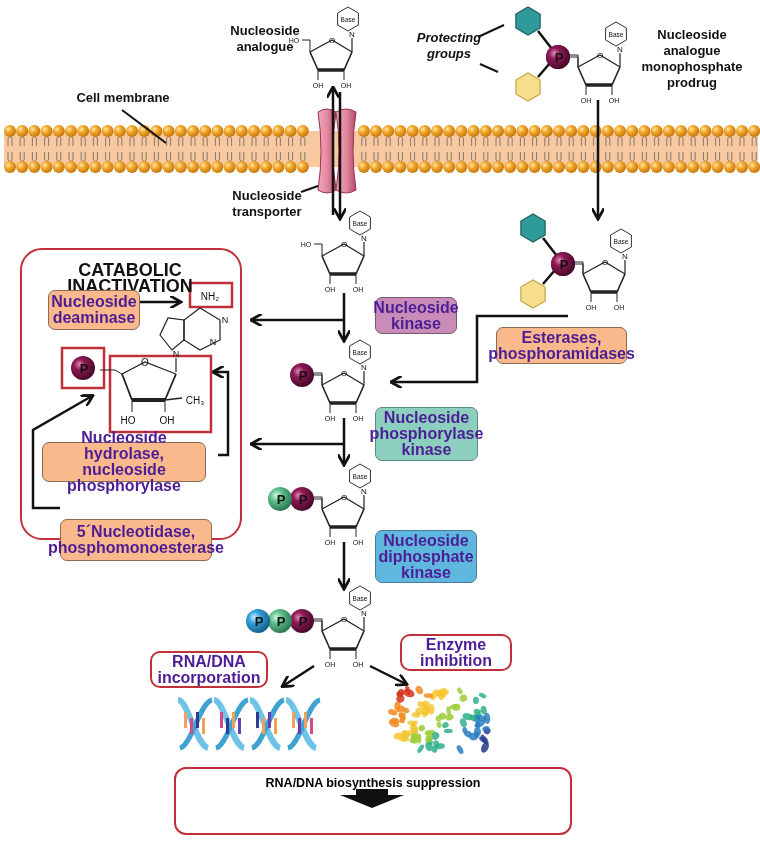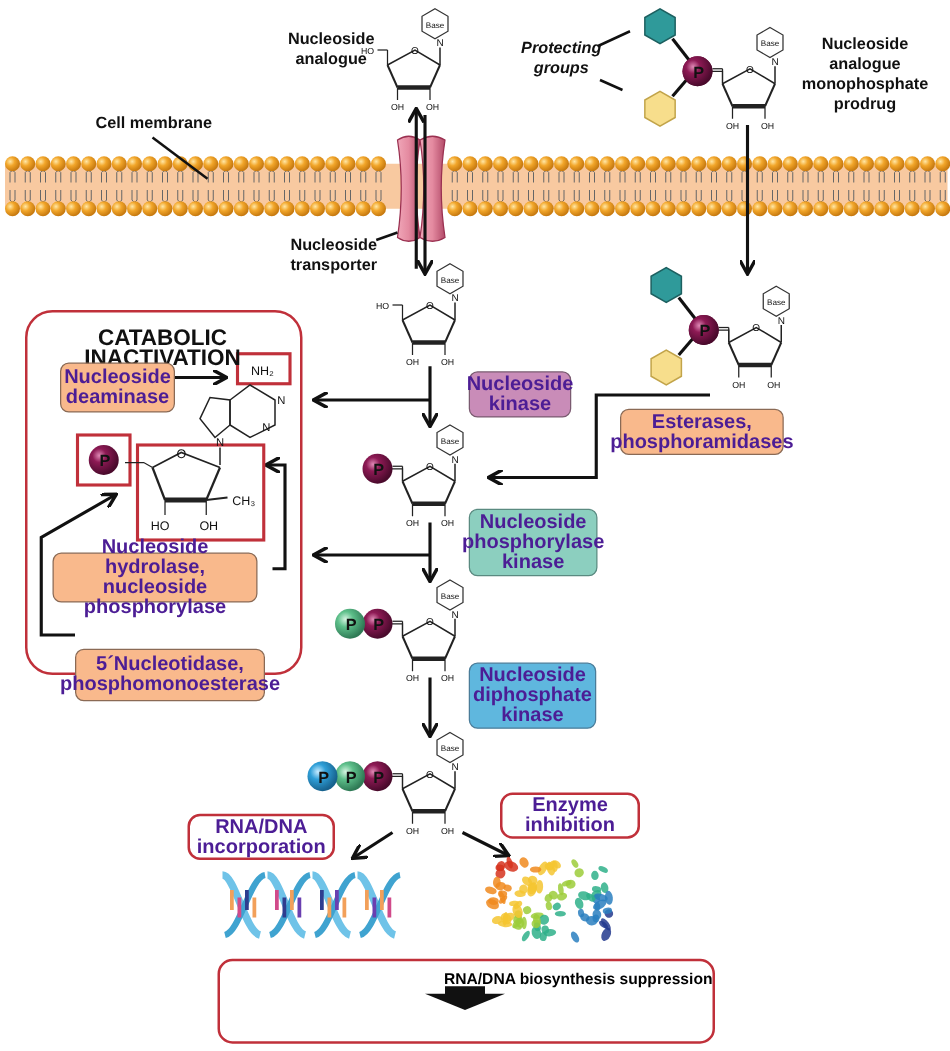--- a/index.html
+++ b/index.html
@@ -11,21 +11,21 @@
          text-align: center; font-weight: bold; font-size: 16px; line-height: 16px; color: #4c1d95;
          border-radius: 7px; box-sizing: border-box; }
   .enz-orange { background: #f9b98c; border: 1px solid #8a6a55; }
   .enz-pink { background: #c98cb8; border: 1px solid #7a5a70; }
   .enz-teal { background: #8ccfbf; border: 1px solid #5a8a80; }
   .enz-blue { background: #5fb7de; border: 1px solid #4a7c99; }
   .red-box { border: 2.5px solid #c0303a; background: #fff; border-radius: 10px; }
   .cat-frame { position: absolute; left: 20px; top: 248px; width: 222px; height: 292px;
                border: 2.5px solid #c0303a; border-radius: 22px; box-sizing: border-box; }
   .outcome { position: absolute; left: 174px; top: 767px; width: 398px; height: 68px;
-             border: 2.5px solid #c0303a; border-radius: 12px; box-sizing: border-box; text-align: right; }
+             border: 2.5px solid #c0303a; border-radius: 12px; box-sizing: border-box; text-align: center; }
   .outcome .t1 { font-weight: bold; font-size: 12.5px; margin-top: 7px; }
   .outcome .t2 { font-size: 18px; margin-top: 26px; color: #111; }
   svg text { font-family: "Liberation Sans", "DejaVu Sans", sans-serif; }
 </style>
 </head>
 <body>
 
 <svg id="canvas" viewBox="0 0 760 841" xmlns="http://www.w3.org/2000/svg">
   <defs>
     <marker id="arr" viewBox="0 0 10 10" refX="8" refY="5" markerWidth="5" markerHeight="5" orient="auto-start-reverse">

